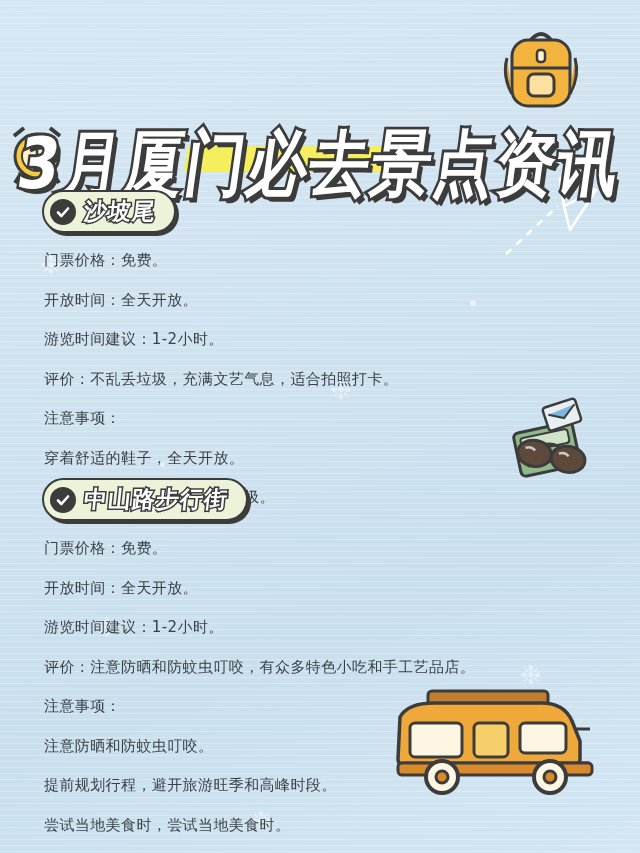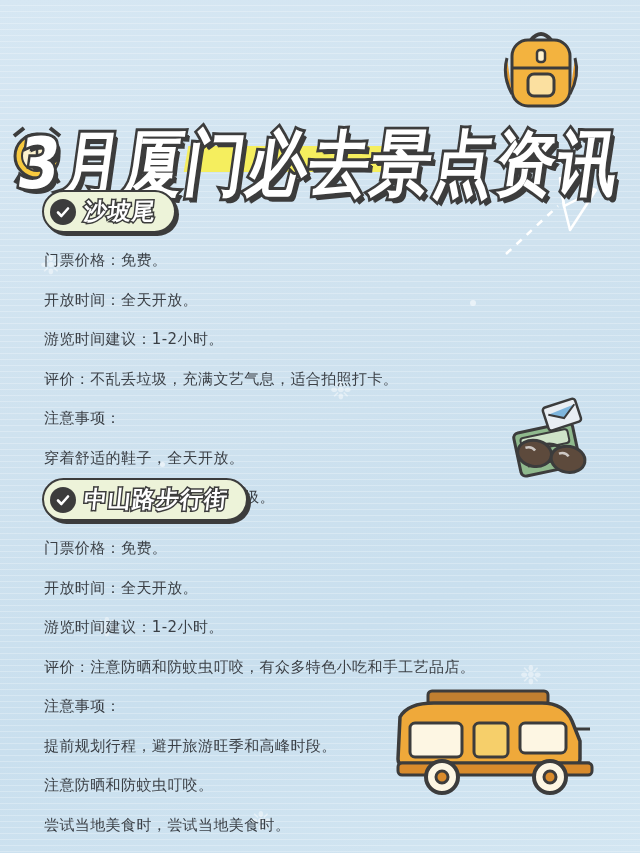--- a/index.html
+++ b/index.html
@@ -262,19 +262,19 @@
         </svg>
       </span>
       <span class="badge-label">中山路步行街</span>
     </div>
     <div class="lines">
       <p class="line">门票价格：免费。</p>
       <p class="line">开放时间：全天开放。</p>
       <p class="line">游览时间建议：1-2小时。</p>
       <p class="line">评价：注意防晒和防蚊虫叮咬，有众多特色小吃和手工艺品店。</p>
       <p class="line">注意事项：</p>
+      <p class="line">注意防晒和防蚊虫叮咬。</p>
       <p class="line">提前规划行程，避开旅游旺季和高峰时段。</p>
-      <p class="line">注意防晒和防蚊虫叮咬。</p>
       <p class="line">尝试当地美食时，尝试当地美食时。</p>
     </div>
   </div>
 
 </div>
 
 </body></html>

